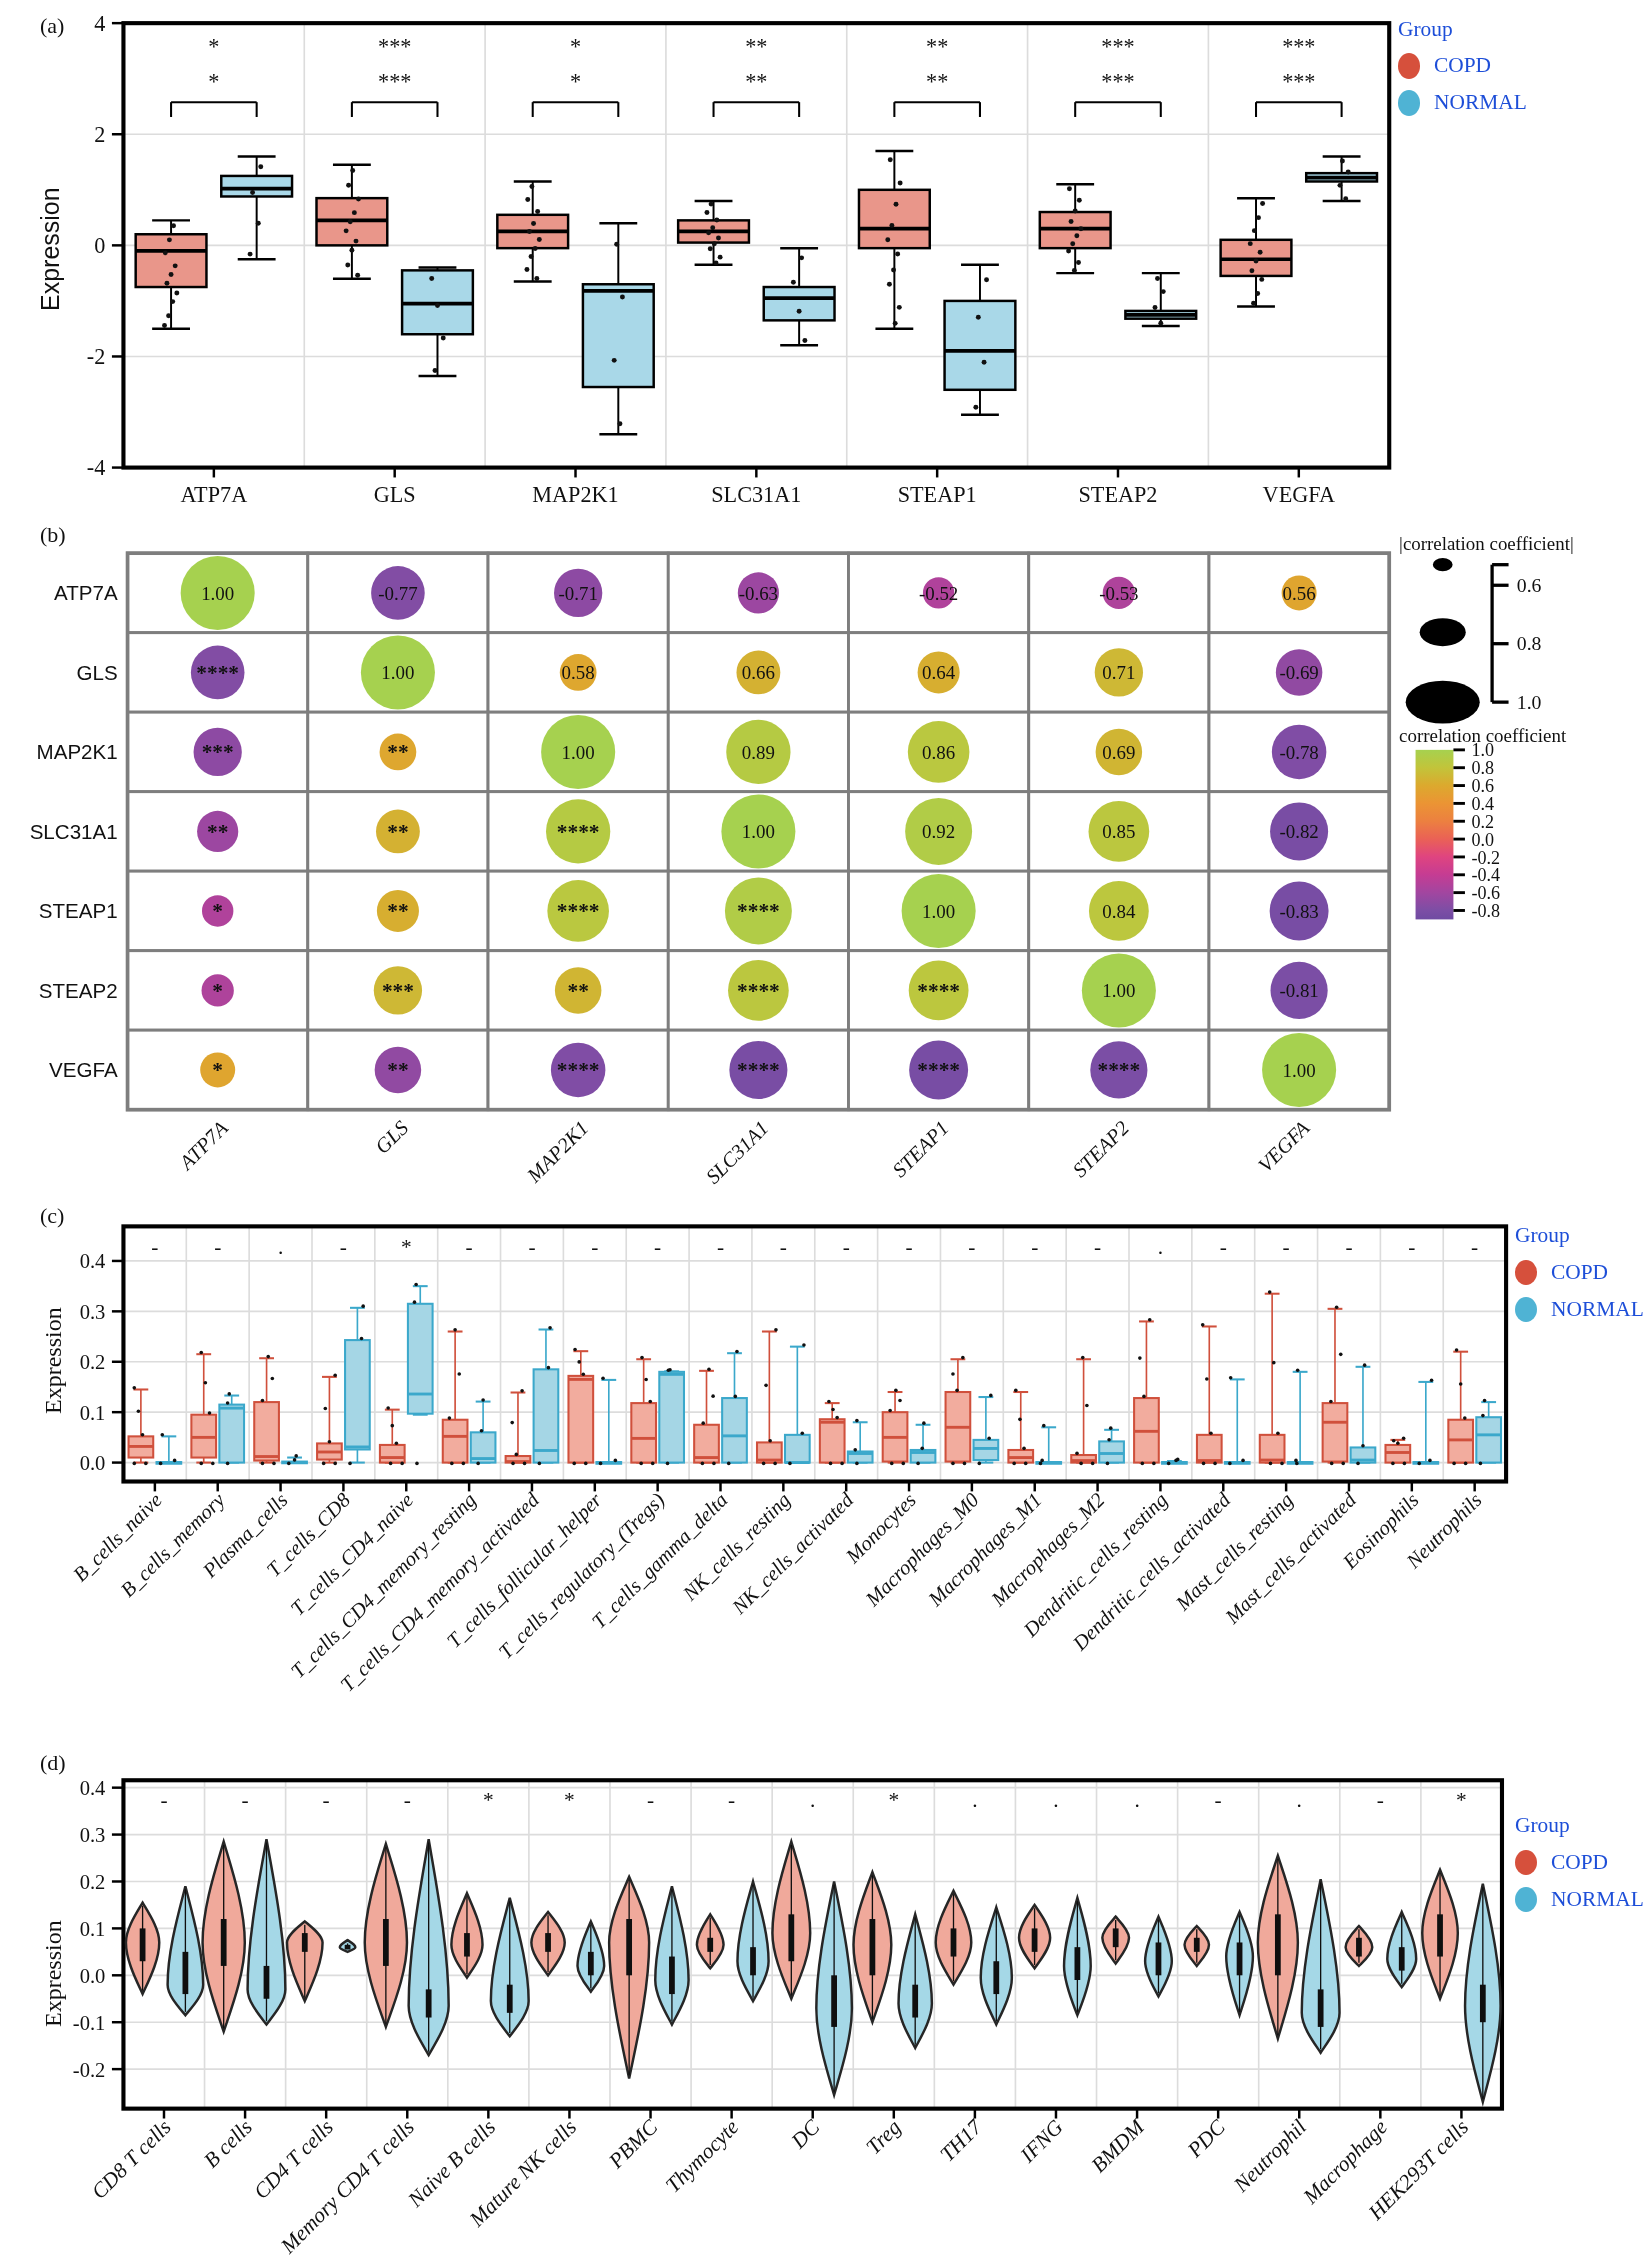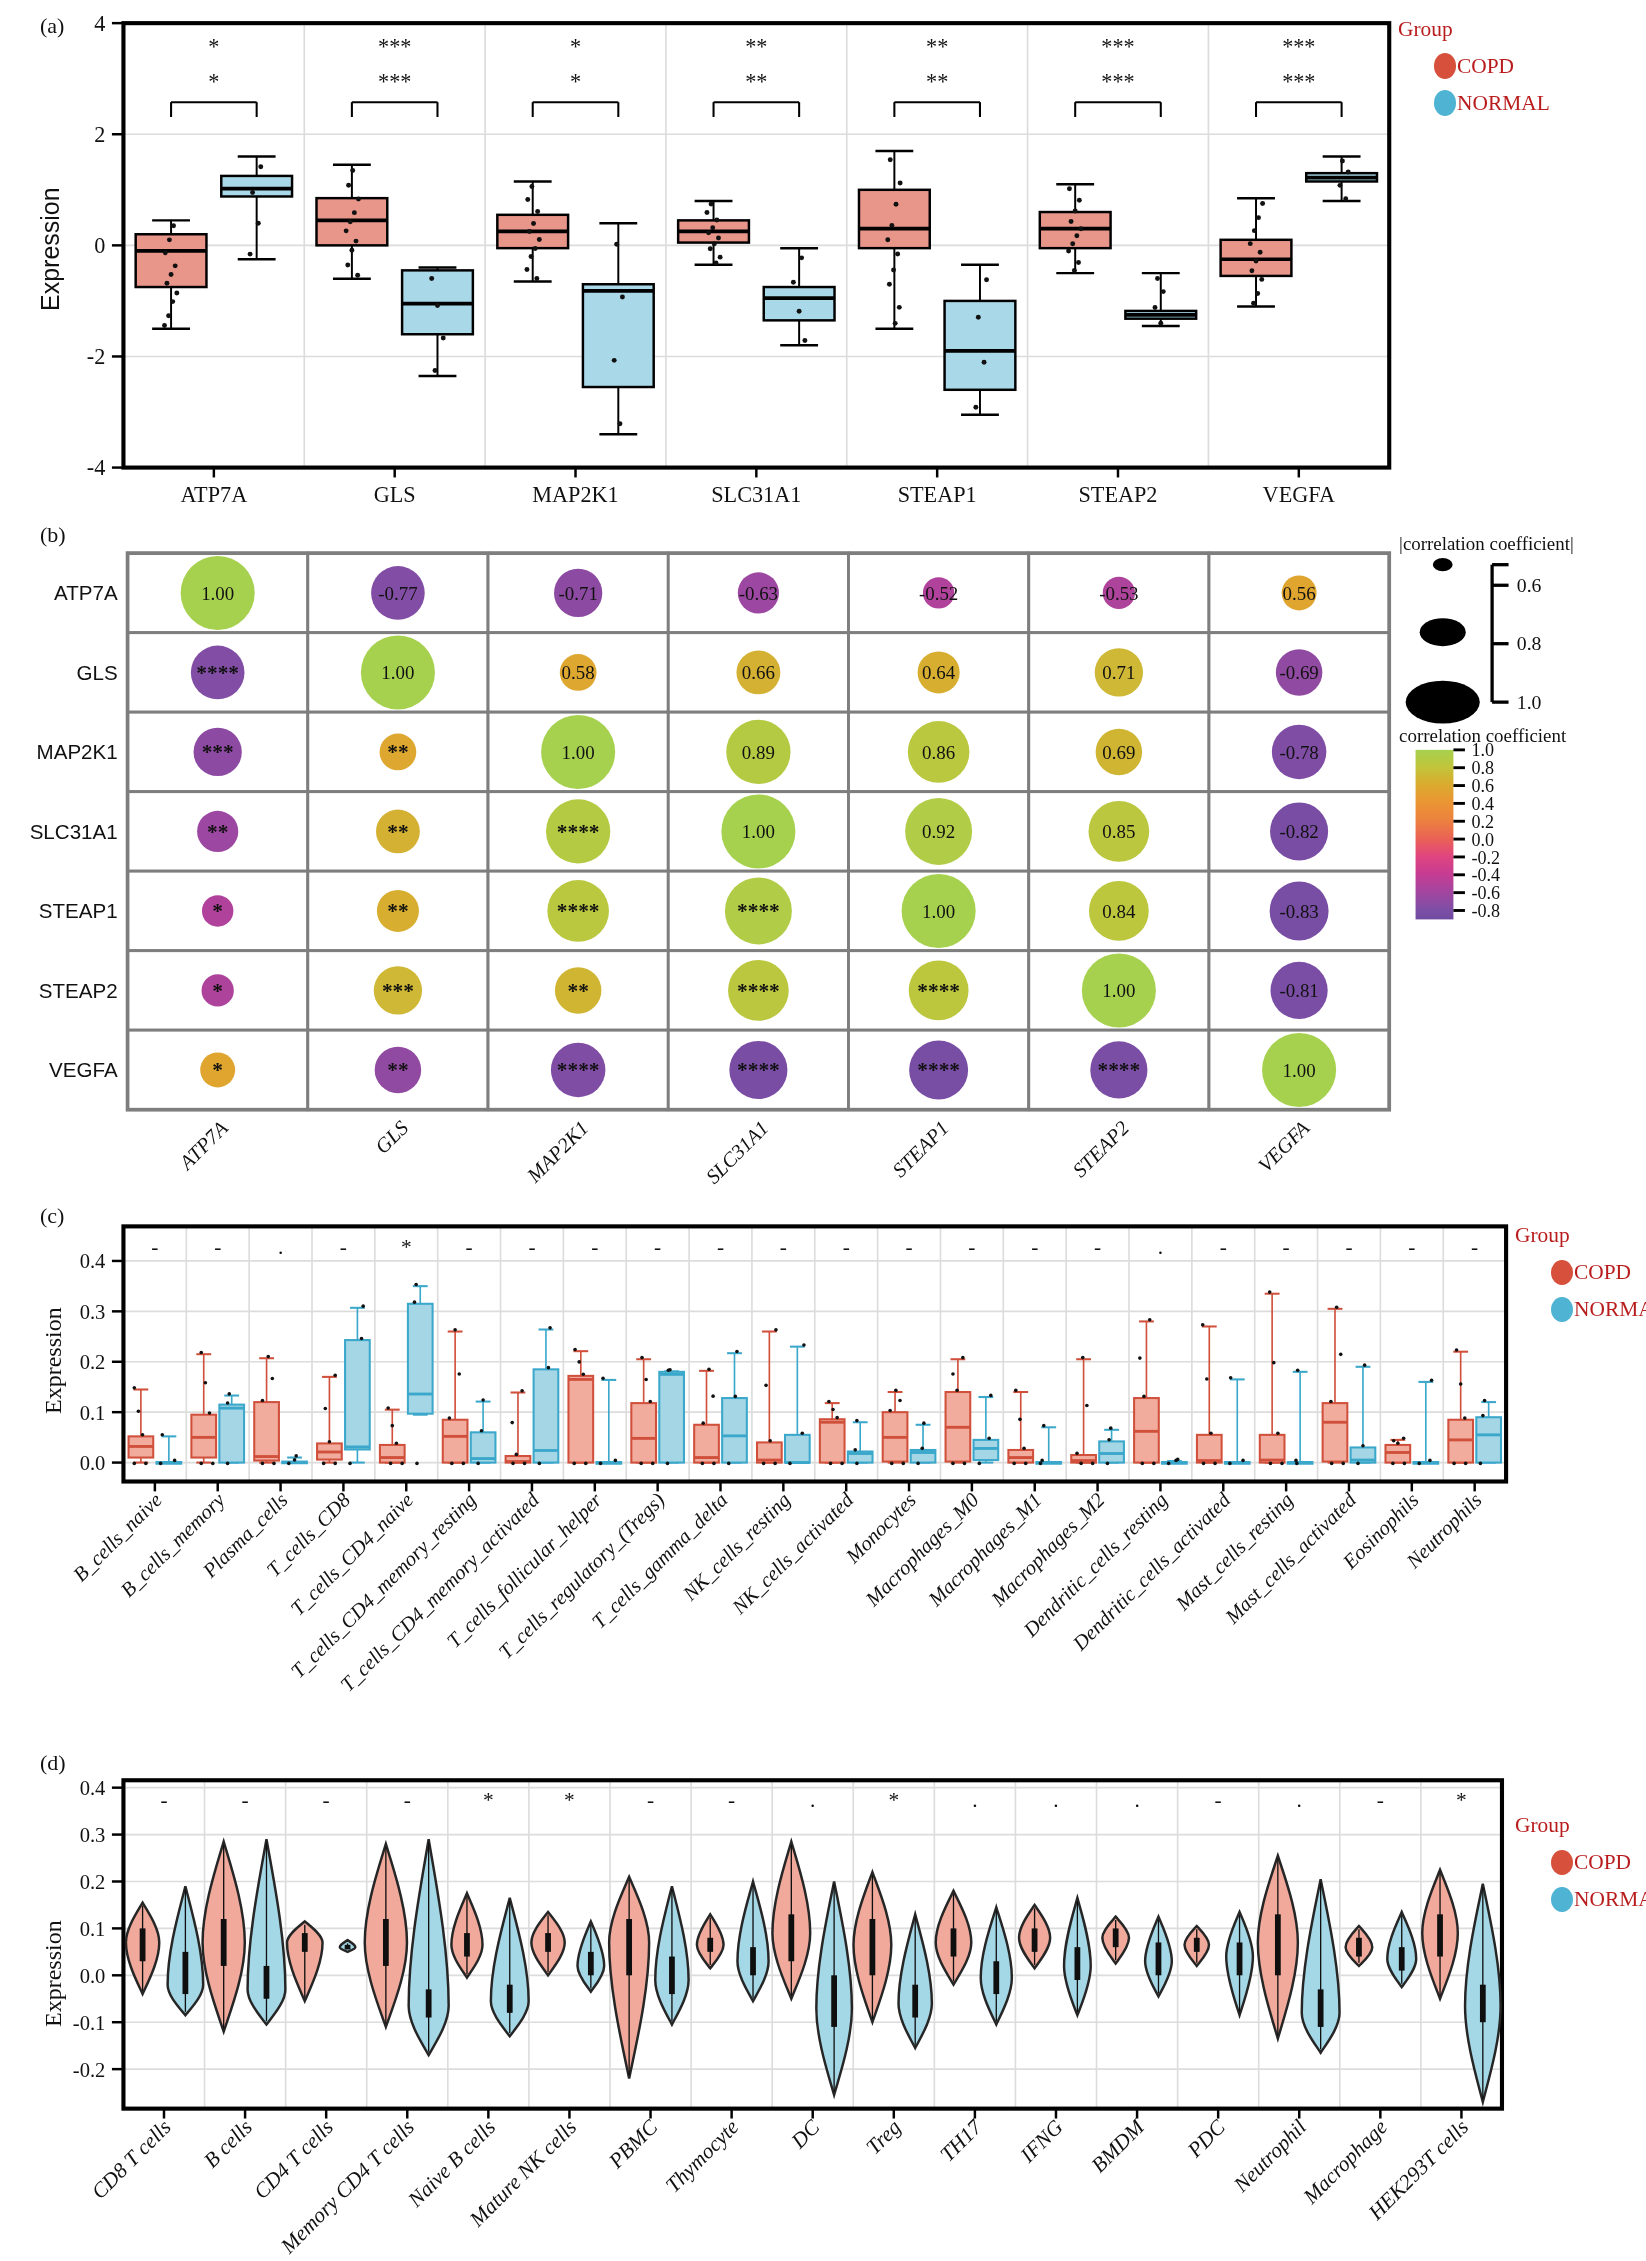--- a/index.html
+++ b/index.html
@@ -3,23 +3,23 @@
 <meta charset="utf-8">
 <style>
   html,body{margin:0;padding:0;background:#fff;}
   #root{position:relative;width:1646px;height:2261px;background:#fff;overflow:hidden;
         font-family:"Liberation Serif",serif;color:#111;}
   svg{position:absolute;left:0;top:0;}
   .panel-letter{position:absolute;font:22px "Liberation Serif",serif;color:#111;}
   .ylab{position:absolute;transform:rotate(-90deg);transform-origin:left top;white-space:nowrap;color:#111;}
   .ylab.sans{font:25px "Liberation Sans",sans-serif;}
   .ylab.serif{font:24px "Liberation Serif",serif;}
-  .legend{position:absolute;font:21.4px "Liberation Serif",serif;color:#b91c1c;}
+  .legend{position:absolute;font:21.4px "Liberation Serif",serif;color:#1d4ed8;}
   .legend .t{margin-bottom:5px;}
-  .legend-item{display:flex;align-items:flex-end;gap:1px;margin-top:11.5px;margin-left:36px;}
+  .legend-item{display:flex;align-items:flex-start;gap:14px;margin-top:11.5px;}
   .dot{width:22px;height:25.5px;border-radius:50%;flex:0 0 auto;}
 </style>
 </head>
 <body>
 
 <div id="root">
   <svg id="fig" width="1646" height="2261" viewBox="0 0 2000 2747">
       <line x1="150" y1="433" x2="1688" y2="433" stroke="#DCDCDC" stroke-width="2"></line>
       <line x1="150" y1="298" x2="1688" y2="298" stroke="#DCDCDC" stroke-width="2"></line>
       <line x1="150" y1="163" x2="1688" y2="163" stroke="#DCDCDC" stroke-width="2"></line>

